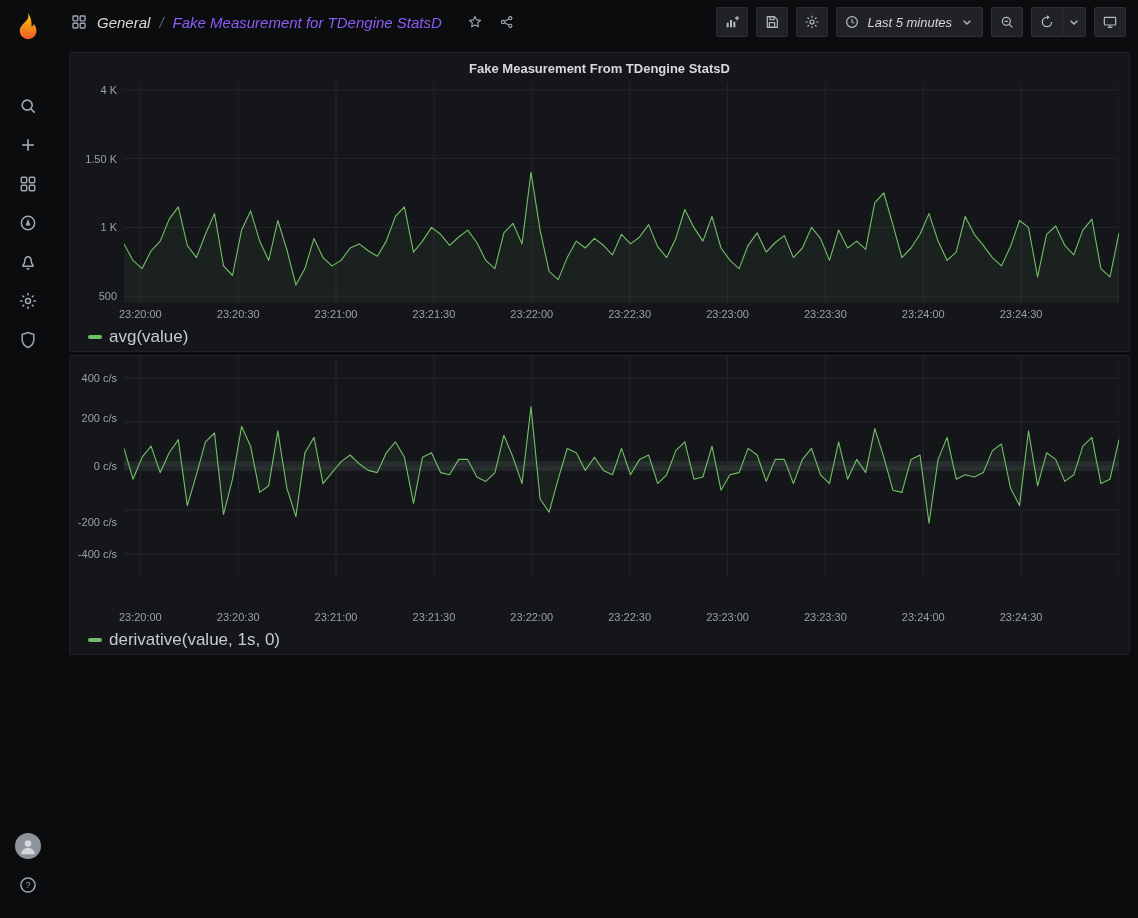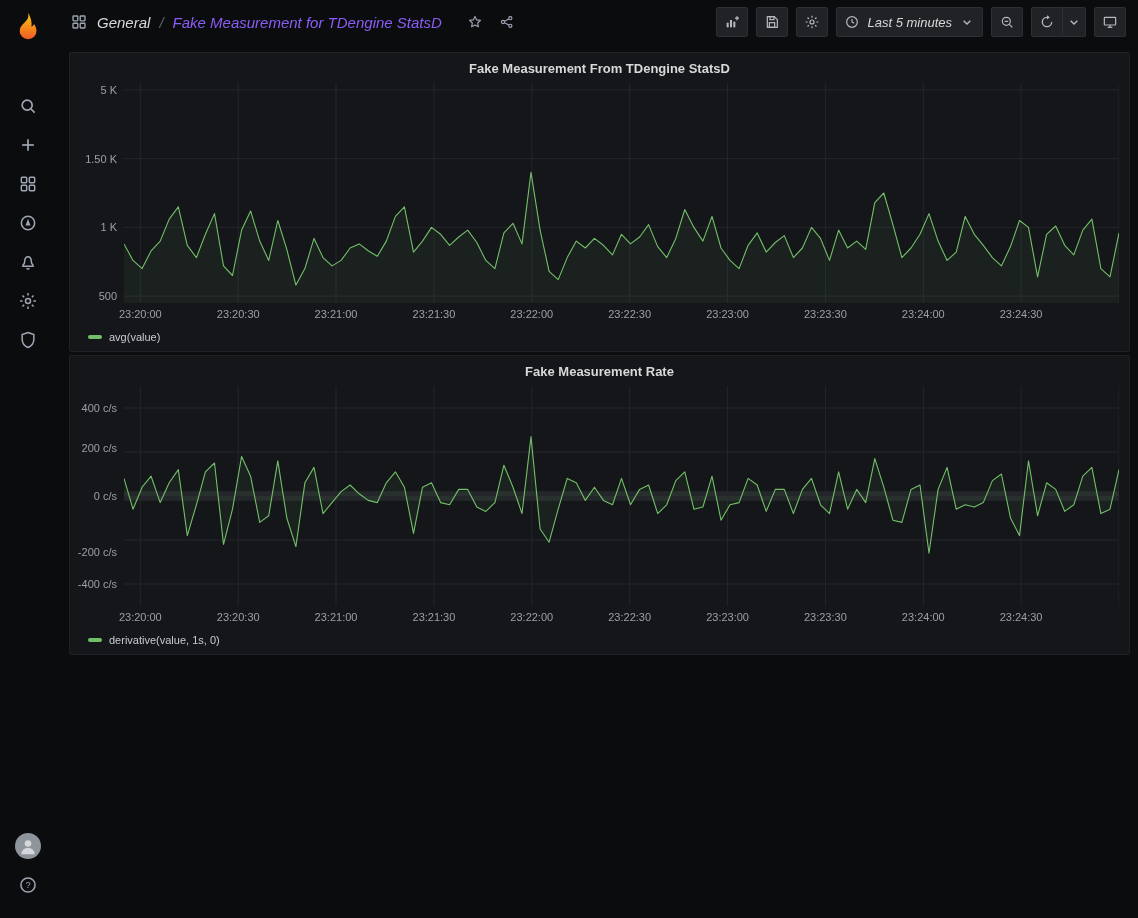--- a/index.html
+++ b/index.html
@@ -86,21 +86,21 @@
   .x-axis { position:relative; grid-row:2; grid-column:2; }
   .xtick {
     position:absolute; top:5px; transform:translateX(-50%);
     font-size:11px; color:#9aa0a7; white-space:nowrap;
   }
   .legend {
     height:24px; flex:0 0 24px; display:flex; align-items:center; padding-left:8px;
   }
   .legend-item { display:flex; align-items:center; gap:7px; cursor:pointer; }
   .swatch { width:14px; height:4px; border-radius:2px; background:#73bf69; }
-  .legend-label { font-size:11px; color:#c7ccd1;text-align:right; }
+  .legend-label { font-size:17px; color:#c7ccd1;text-align:right; }
 </style>
 </head>
 <body>
 
 <div class="app">
 
   <nav class="sidebar">
     <div class="logo">
       <svg viewBox="0 0 32 32">
         <defs>
@@ -276,21 +276,21 @@
 
     <div class="dashboard">
 
       <section class="panel">
         <div class="panel-title">Fake Measurement From TDengine StatsD</div>
         <div class="chart">
           <div class="y-axis">
               <div class="ytick" style="top: 213.125px;">500</div>
               <div class="ytick" style="top: 144.375px;">1 K</div>
               <div class="ytick" style="top: 75.625px;">1.50 K</div>
-              <div class="ytick" style="top: 6.875px;">5 K</div>
+              <div class="ytick" style="top: 6.875px;">4 K</div>
             </div>
           <div class="plot-area">
               <svg viewBox="0 0 995 220" width="995" height="220">
                 <line x1="0" y1="213.125" x2="995" y2="213.125" stroke="#24262c" stroke-width="1"></line>
                 <line x1="0" y1="144.375" x2="995" y2="144.375" stroke="#24262c" stroke-width="1"></line>
                 <line x1="0" y1="75.625" x2="995" y2="75.625" stroke="#24262c" stroke-width="1"></line>
                 <line x1="0" y1="6.875" x2="995" y2="6.875" stroke="#24262c" stroke-width="1"></line>
                 <line x1="16.3" y1="0" x2="16.3" y2="220" stroke="#24262c" stroke-width="1"></line>
                 <line x1="114.2" y1="0" x2="114.2" y2="220" stroke="#24262c" stroke-width="1"></line>
                 <line x1="212.0" y1="0" x2="212.0" y2="220" stroke="#24262c" stroke-width="1"></line>
@@ -321,21 +321,20 @@
         </div>
         <div class="legend">
           <span class="legend-item">
             <span class="swatch"></span>
             <span class="legend-label">avg(value)</span>
           </span>
         </div>
       </section>
 
       <section class="panel">
-        <div class="panel-title">Fake Measurement Rate</div>
         <div class="chart">
           <div class="y-axis">
               <div class="ytick" style="top: 198px;">-400 c/s</div>
               <div class="ytick" style="top: 166px;">-200 c/s</div>
               <div class="ytick" style="top: 110px;">0 c/s</div>
               <div class="ytick" style="top: 62px;">200 c/s</div>
               <div class="ytick" style="top: 22px;">400 c/s</div>
             </div>
           <div class="plot-area">
               <svg viewBox="0 0 995 220" width="995" height="220">

